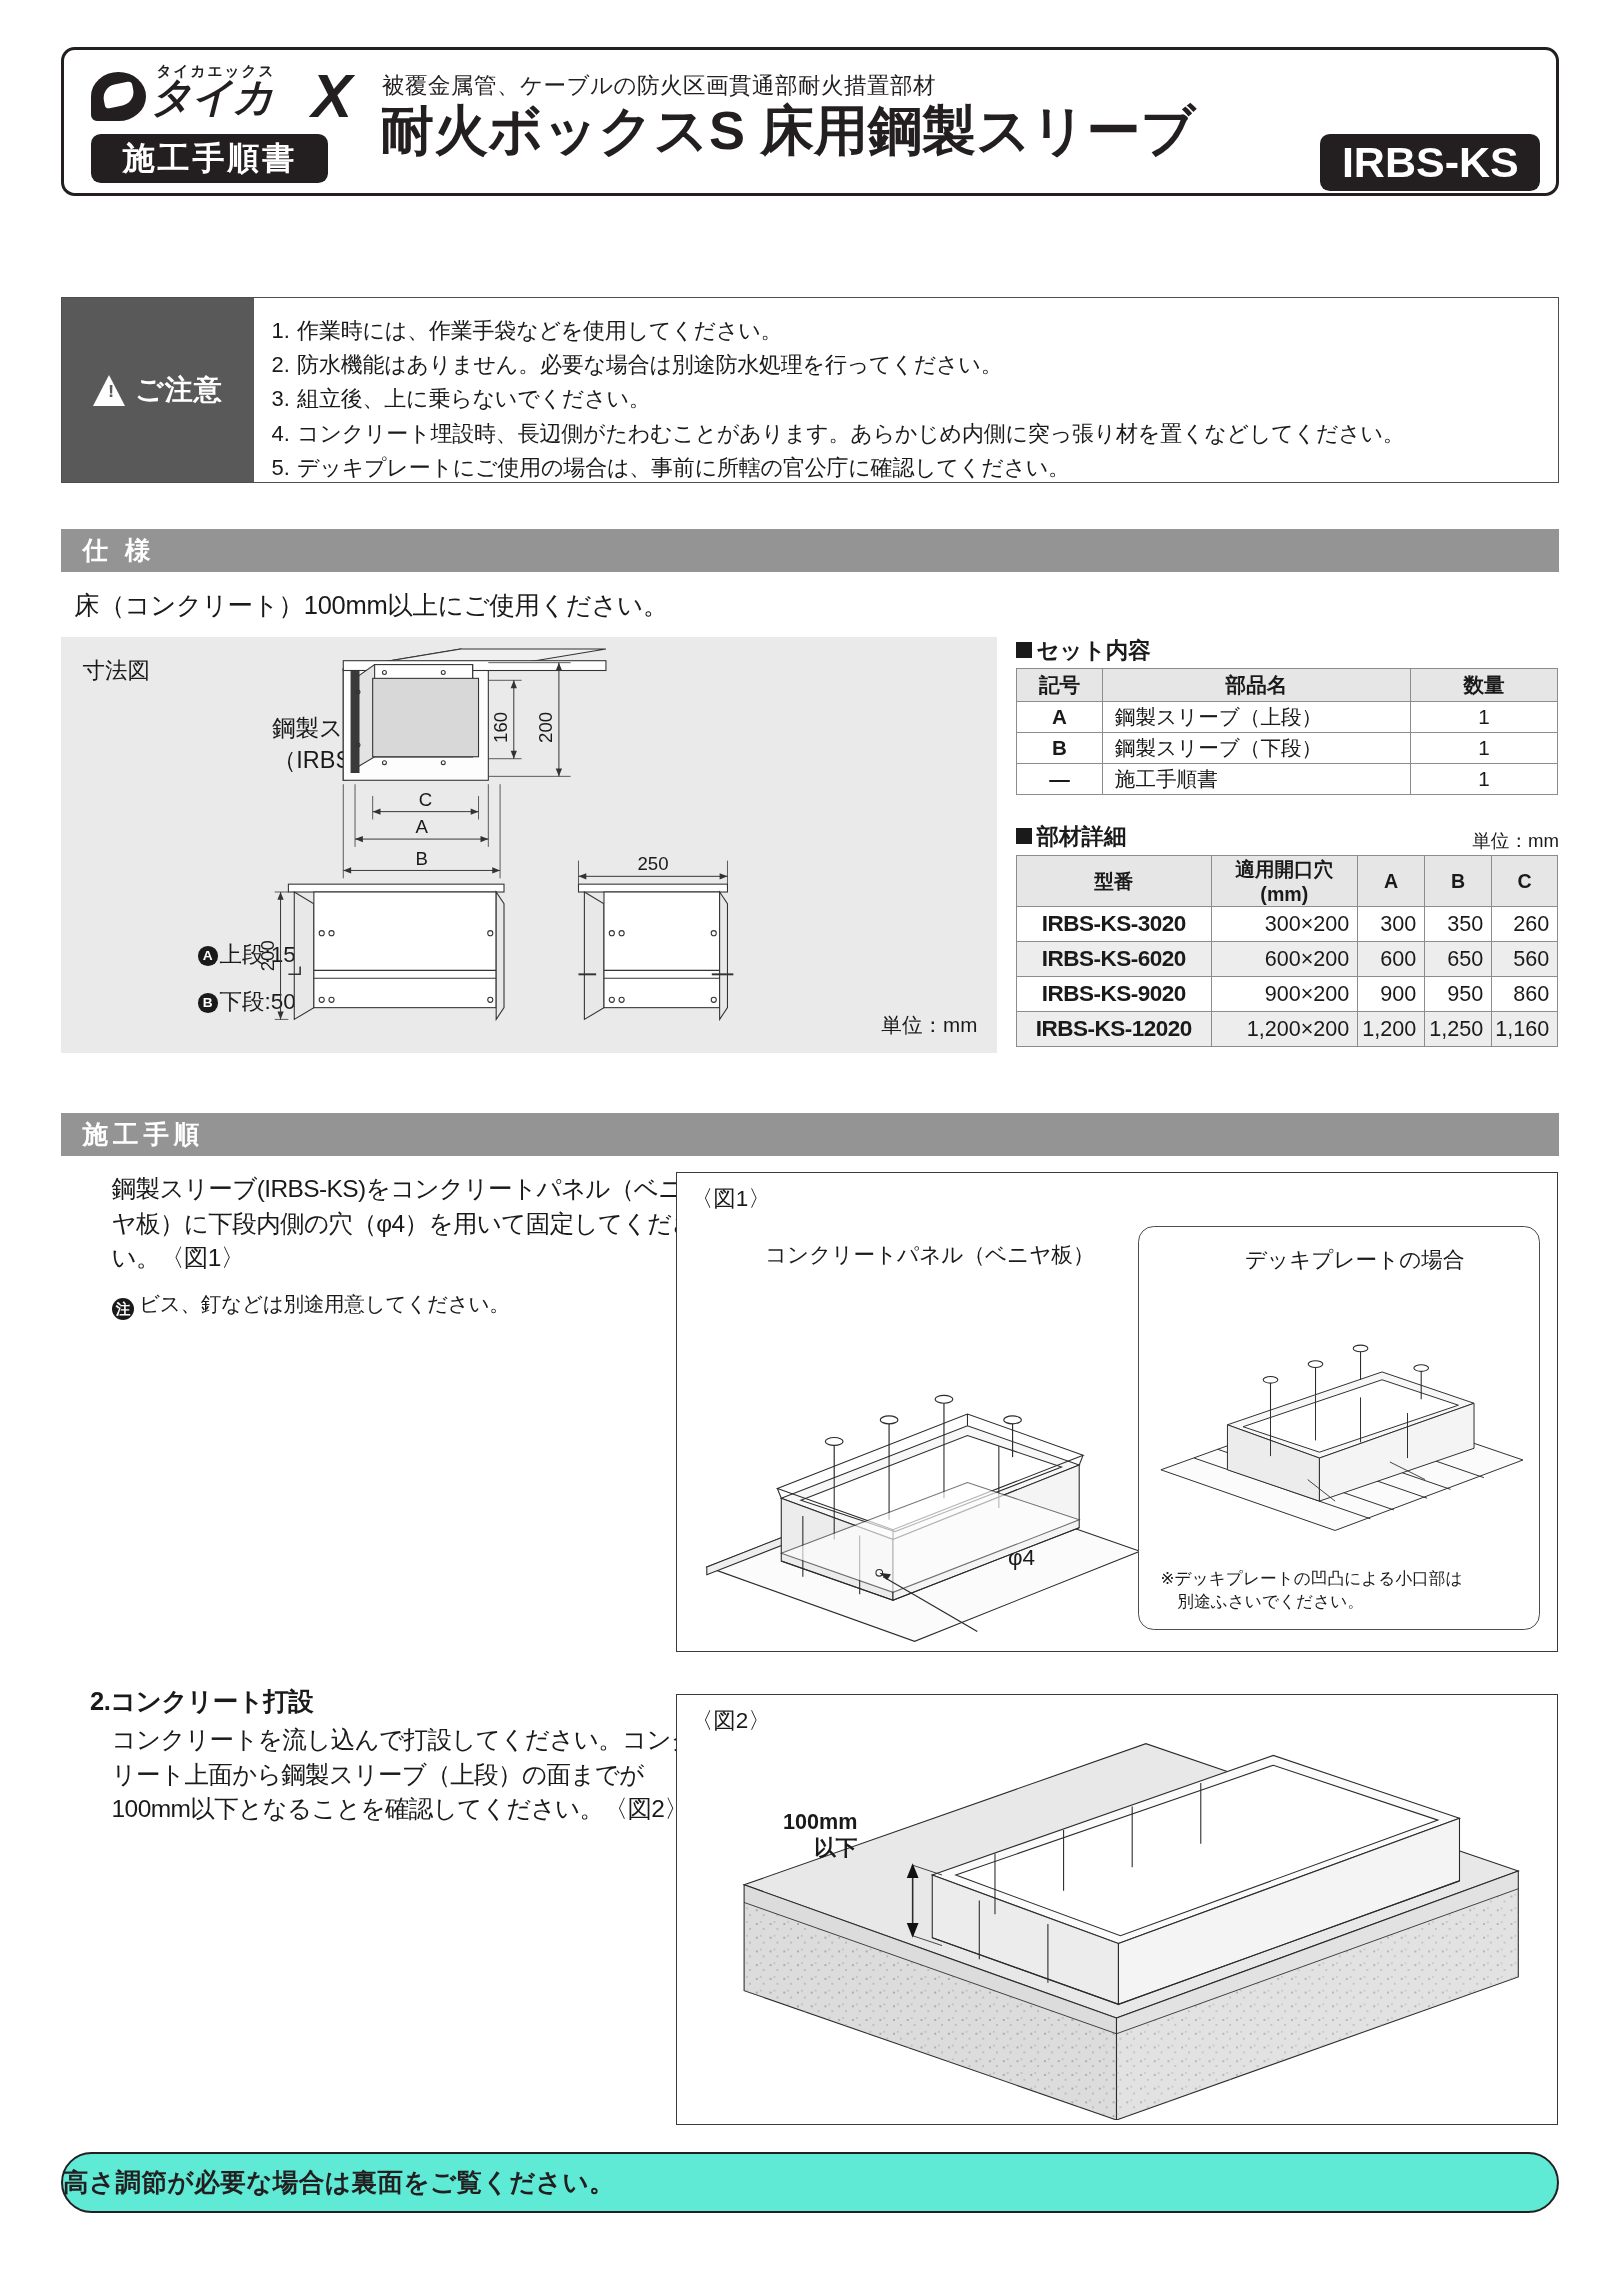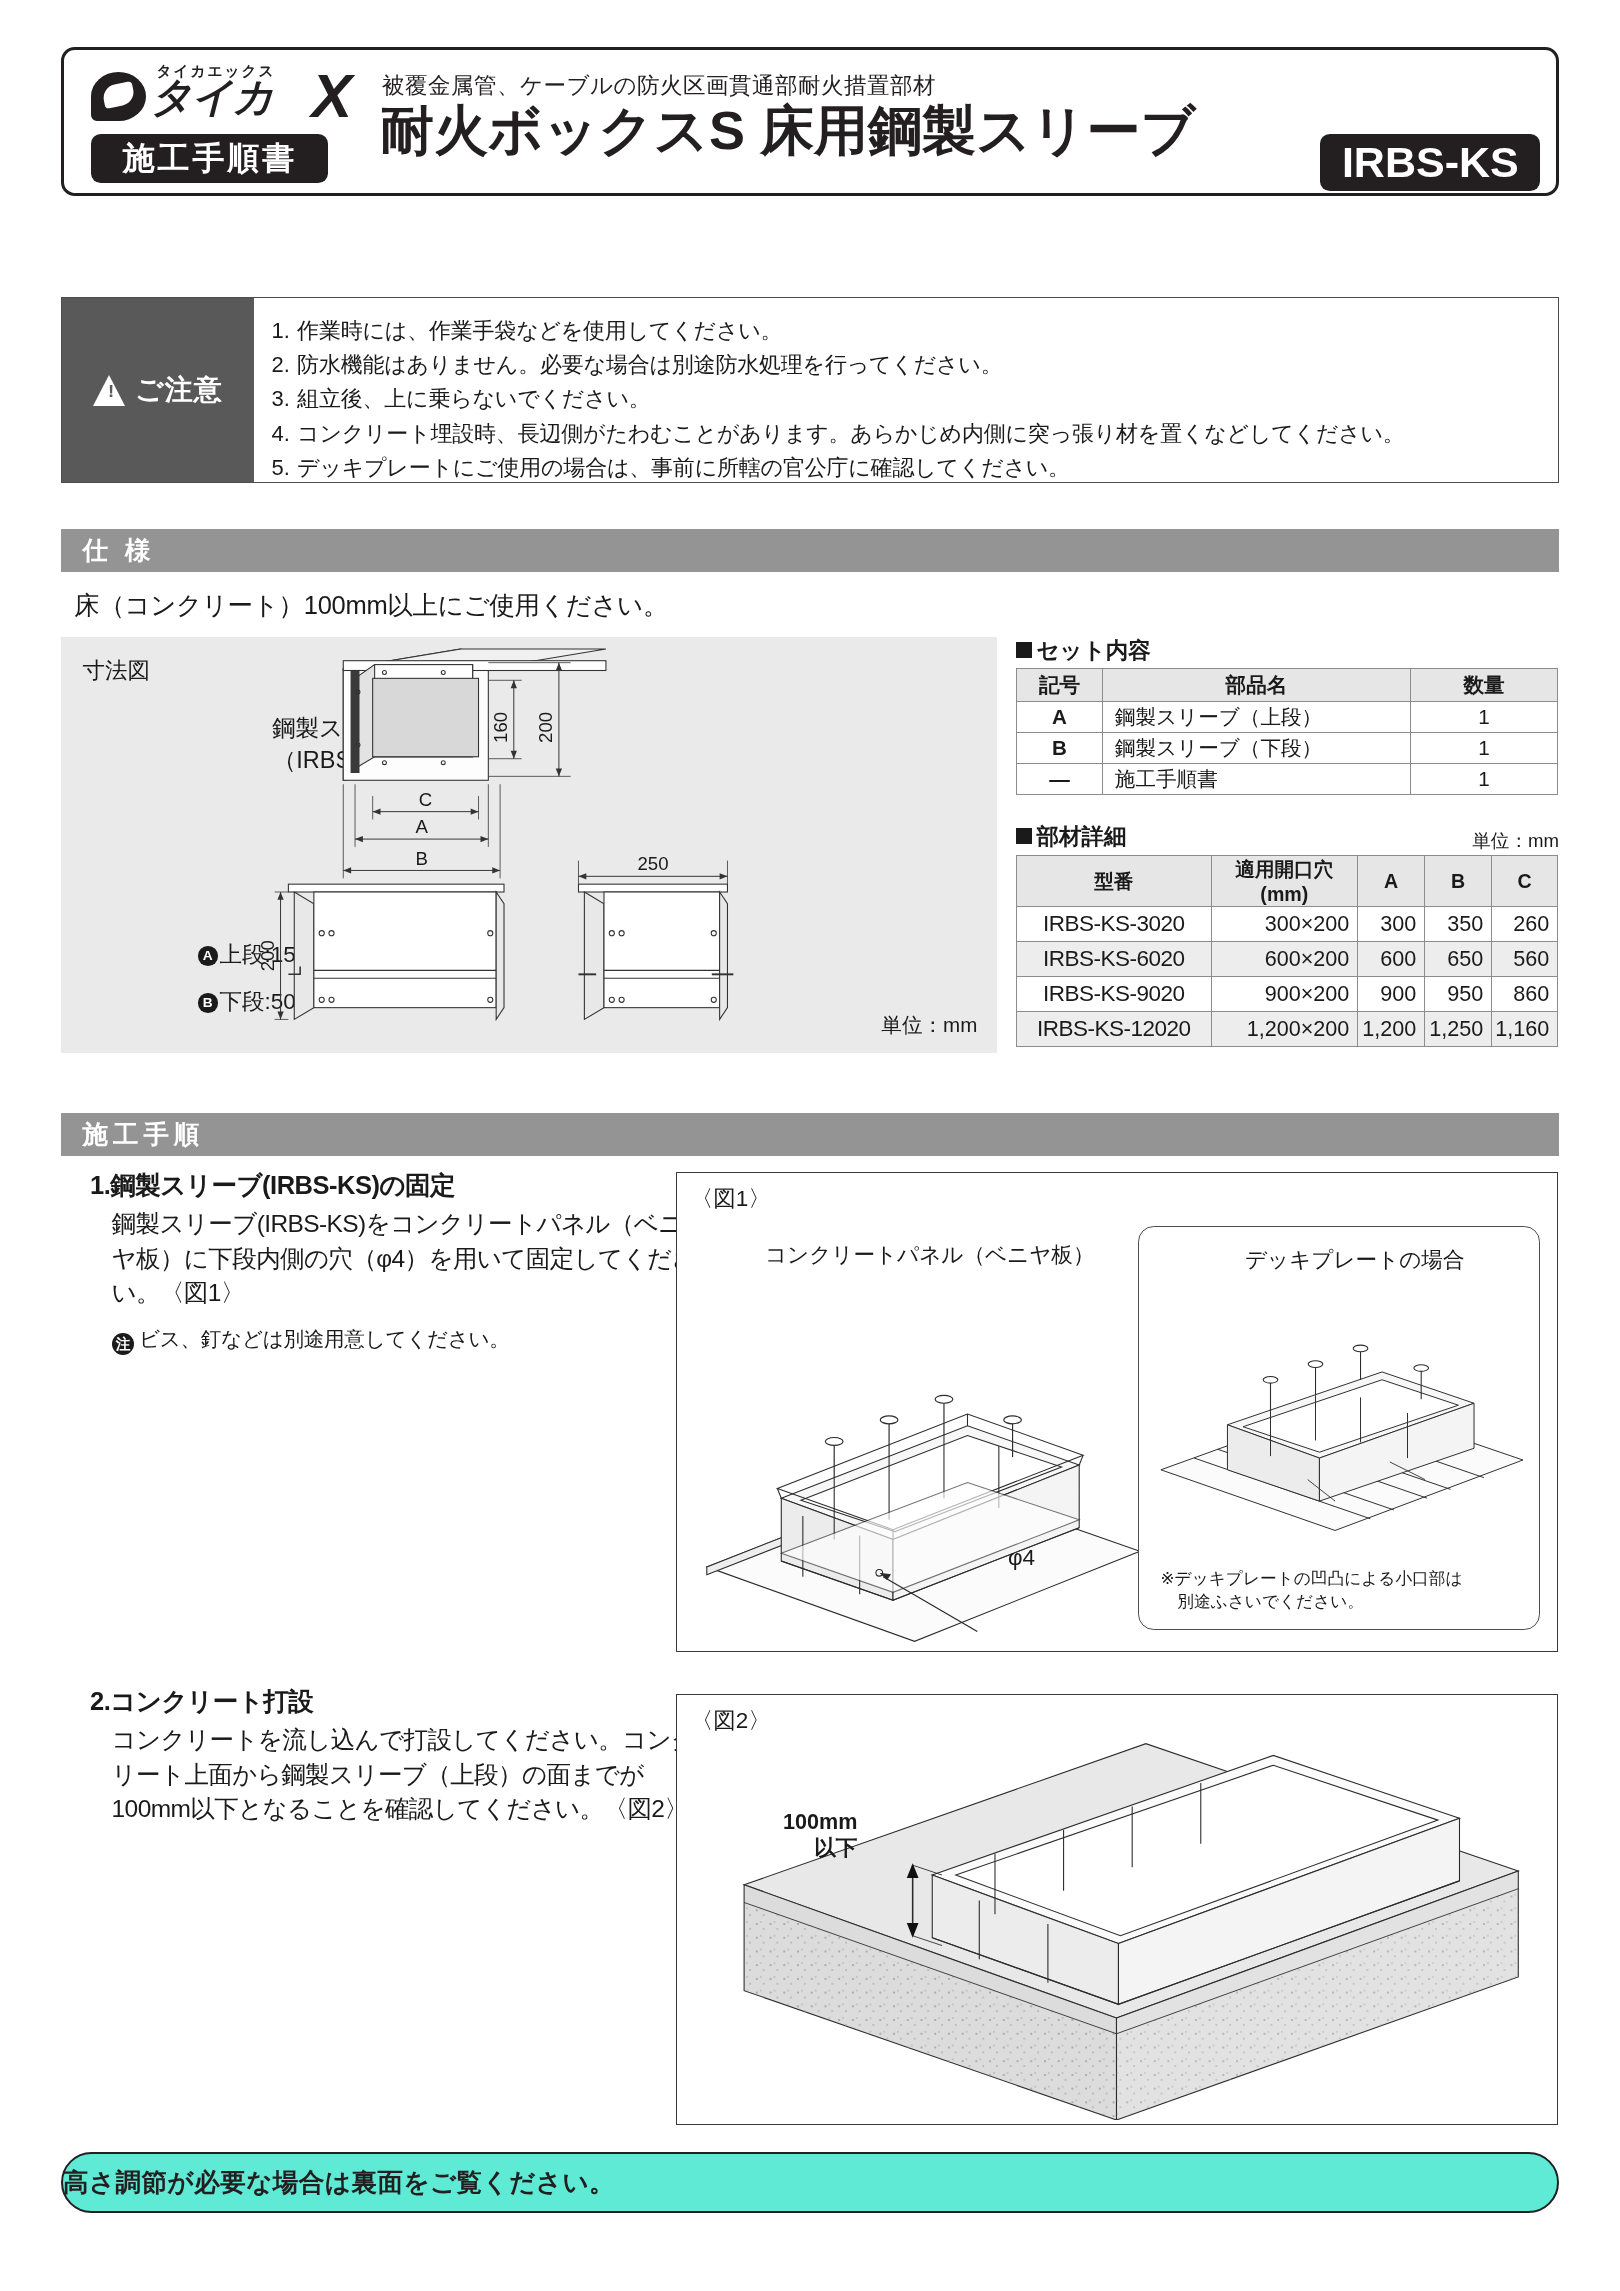--- a/index.html
+++ b/index.html
@@ -139,21 +139,21 @@
   #tbl-set { left: 1016px; top: 668px; width: 542px; }
   #tbl-set th { background: #e6e6e6; font-size: 20.6px; height: 33px; font-weight: bold; }
   #tbl-set td { font-size: 20.6px; height: 31px; }
   #tbl-set td.left { text-align: left; padding-left: 11.8px; }
   #tbl-set td.sym { font-weight: bold; }
 
   #tbl-parts { left: 1016px; top: 855px; width: 542px; }
   #tbl-parts th { background: #e6e6e6; font-size: 19.6px; height: 35px; font-weight: bold; }
   #tbl-parts td { font-size: 21.6px; height: 35px; }
   #tbl-parts tbody tr:nth-child(even) td { background: #ededed; }
-  #tbl-parts td.model { font-weight: normal; font-size: 22.5px; text-align: center; letter-spacing: -0.5px; margin-top: 10px; }
+  #tbl-parts td.model { font-weight: bold; font-size: 22.5px; text-align: center; letter-spacing: -0.5px; margin-top: 10px; }
   #tbl-parts td.num { text-align: right; padding-right: 7.8px; }
 
   
   .step { position: absolute; left: 90px; width: 608px; }
   #step1 { top: 1168px; }
   #step2 { top: 1684px; }
   .step-title { font-size: 25.5px; font-weight: bold; color: #1a1a1a; letter-spacing: -0.5px; }
   .step-body {
     margin-left: 21.6px; margin-top: 3.9px; font-size: 24.5px; line-height: 1.42;
     color: #1a1a1a; letter-spacing: -0.6px;
@@ -423,21 +423,20 @@
         <td class="num">1,200</td>
         <td class="num">1,250</td>
         <td class="num">1,160</td>
       </tr>
     </tbody>
   </table>
 
   <div class="sec-bar" id="sec-proc">施工手順</div>
 
   <div class="step" id="step1">
-    <div class="step-title">1.鋼製スリーブ(IRBS-KS)の固定</div>
     <div class="step-body">鋼製スリーブ(IRBS-KS)をコンクリートパネル（ベニヤ板）に下段内側の穴（φ4）を用いて固定してください。〈図1〉</div>
     <div class="step-note">
       <span class="note-circ">注</span><span>ビス、釘などは別途用意してください。</span>
     </div>
   </div>
 
   <div class="figbox" id="fig1">
     <div class="fig-label">〈図1〉</div>
     <div class="fig-caption" id="fig1-cap1">コンクリートパネル（ベニヤ板）</div>
 

